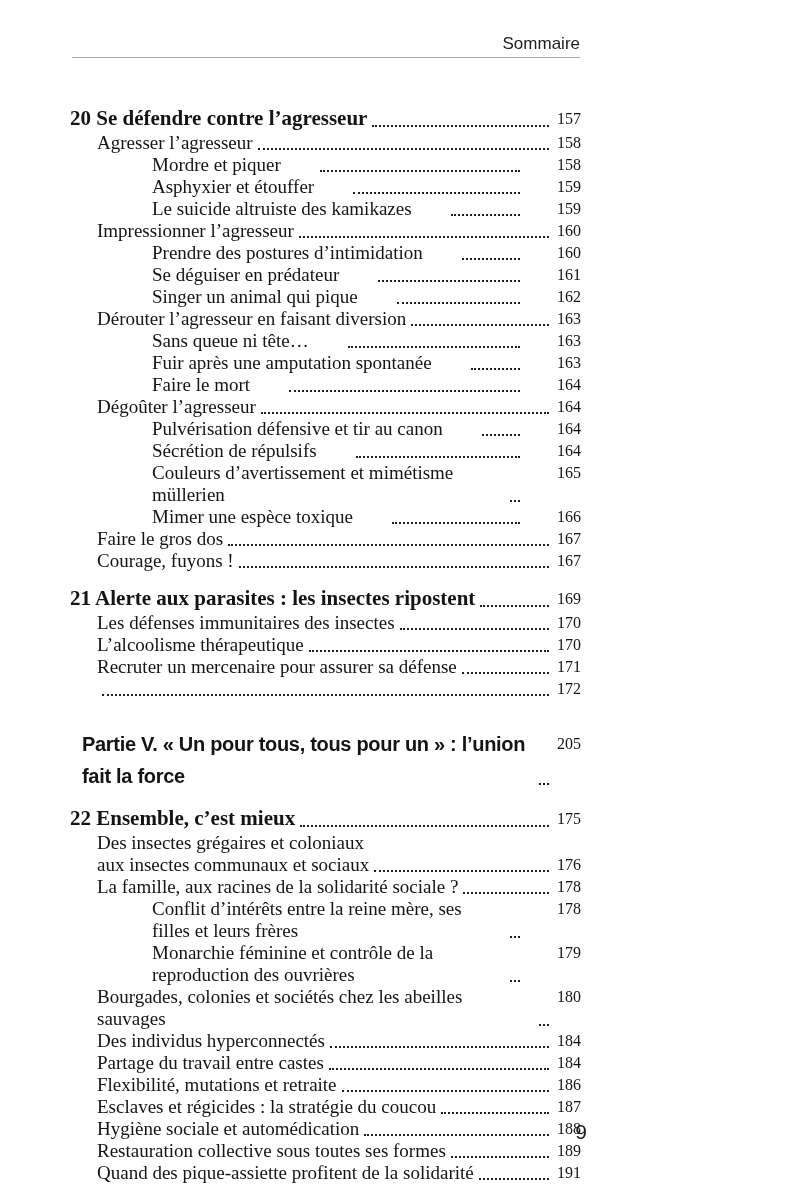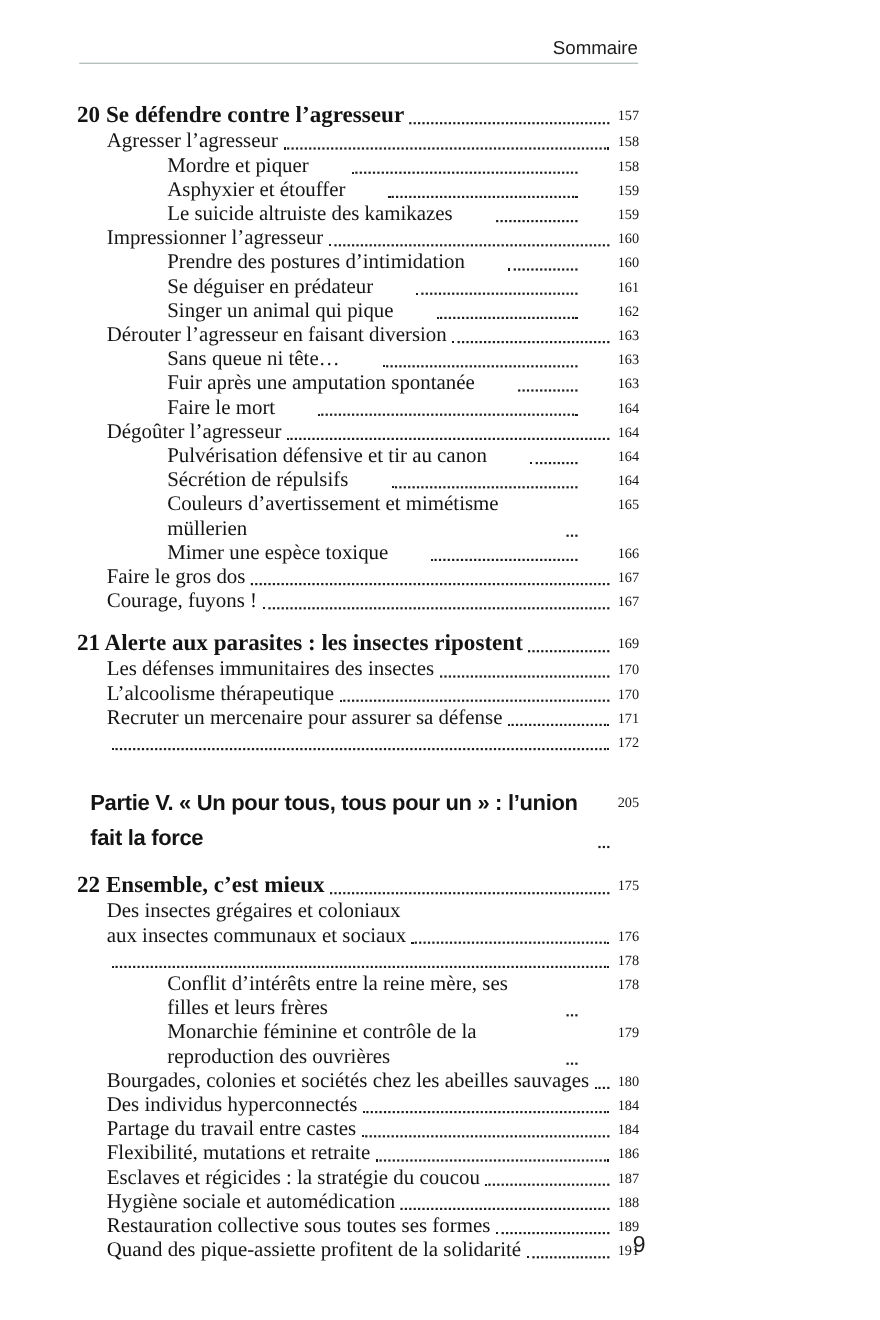--- a/index.html
+++ b/index.html
@@ -28,42 +28,42 @@
     top: 57px;
     left: 72px;
     right: 96px;
     height: 1px;
     background: #a6b0b0;
   }
 
   
   #toc {
     position: absolute;
-    top: 78px;
+    top: 92px;
     left: 70px;
     right: 95px;
   }
   .row {
     display: flex;
     align-items: stretch;
     font-size: 19px;
     line-height: 22px;
   }
   .row .label { white-space: normal; }
   .leader {
     flex: 1 1 auto;
     min-width: 10px;
     border-bottom: 2px dotted #1d1d1d;
     margin: 0 8px 4px 5px;
   }
   .page {
     white-space: nowrap;
     font-family: "Liberation Serif", serif;
     font-weight: normal;
-    font-size: 13px;
+    font-size: 16px;
   }
 
   .l1 { padding-left: 27px; }
   .l2 { padding-left: 82px; gap: 34px; }
   .l2 .leader { margin-right: 3px; }
 
   .chapter {
     font-weight: bold;
     font-size: 21px;
     line-height: 27px;
@@ -249,20 +249,21 @@
       </div>
       <div class="row l1">
         <span class="label">Des insectes grégaires et coloniaux</span>
       </div>
       <div class="row l1">
         <span class="label">aux insectes communaux et sociaux</span>
         <span class="leader"></span>
         <span class="page">176</span>
       </div>
       <div class="row l1">
+        <span class="label">La famille, aux racines de la solidarité sociale ?</span>
         <span class="leader"></span>
         <span class="page">178</span>
       </div>
       <div class="row l2">
         <span class="label">Conflit d’intérêts entre la reine mère, ses filles et leurs frères</span>
         <span class="leader"></span>
         <span class="page">178</span>
       </div>
       <div class="row l2">
         <span class="label">Monarchie féminine et contrôle de la reproduction des ouvrières</span>

